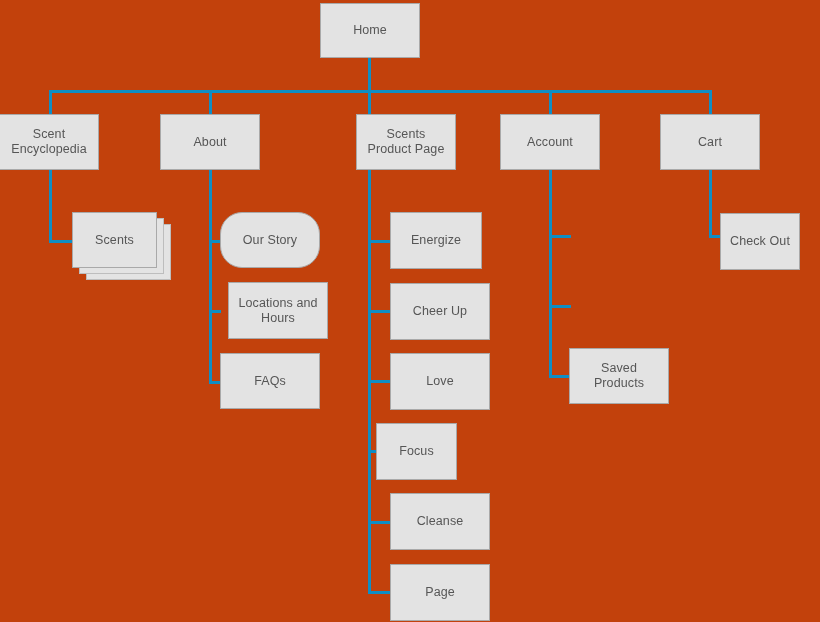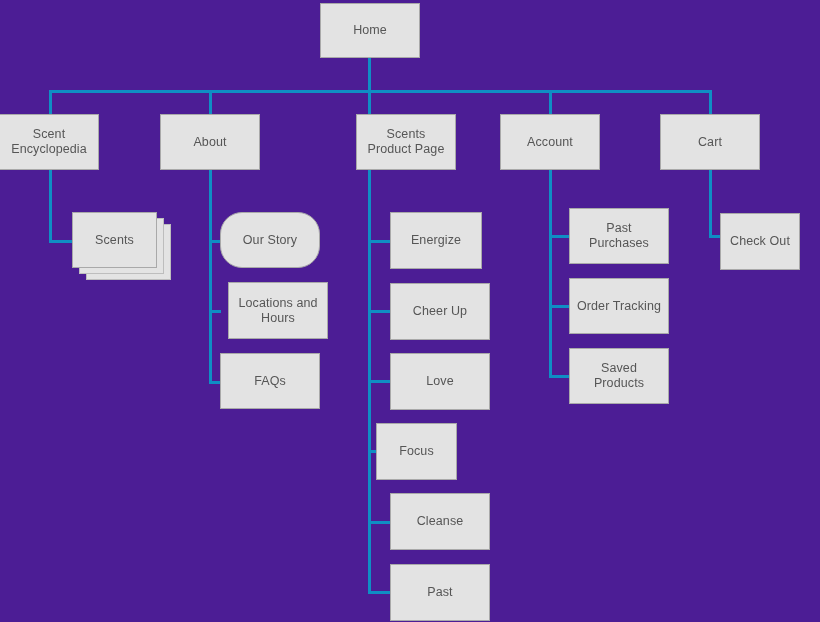--- a/index.html
+++ b/index.html
@@ -4,21 +4,21 @@
 <style>
   html, body {
     margin: 0;
     padding: 0;
     background: #ffffff;
   }
   #canvas {
     position: relative;
     width: 820px;
     height: 622px;
-    background: #4c1d95;
+    background: #c2410c;
     overflow: hidden;
     font-family: "Liberation Sans", sans-serif;
   }
   .node {
     position: absolute;
     box-sizing: border-box;
     background: #e3e3e3;
     border: 1px solid #a9a9a9;
     color: #565656;
     font-size: 12.5px;
@@ -136,29 +136,23 @@
   <div class="node" style="left:390px; top:353px; width:100px; height:57px;">
     <span class="node-label">Love</span>
   </div>
   <div class="node" style="left:376px; top:423px; width:81px; height:57px;">
     <span class="node-label">Focus</span>
   </div>
   <div class="node" style="left:390px; top:493px; width:100px; height:57px;">
     <span class="node-label">Cleanse</span>
   </div>
   <div class="node" style="left:390px; top:564px; width:100px; height:57px;">
-    <span class="node-label">Past</span>
+    <span class="node-label">Page</span>
   </div>
 
-  <div class="node" style="left:569px; top:208px; width:100px; height:56px;">
-    <span class="node-label">Past Purchases</span>
-  </div>
-  <div class="node" style="left:569px; top:278px; width:100px; height:56px;">
-    <span class="node-label">Order Tracking</span>
-  </div>
   <div class="node" style="left:569px; top:348px; width:100px; height:56px;">
     <span class="node-label">Saved Products</span>
   </div>
 
   <div class="node" style="left:720px; top:213px; width:80px; height:57px;">
     <span class="node-label">Check Out</span>
   </div>
 
 </div>
 

